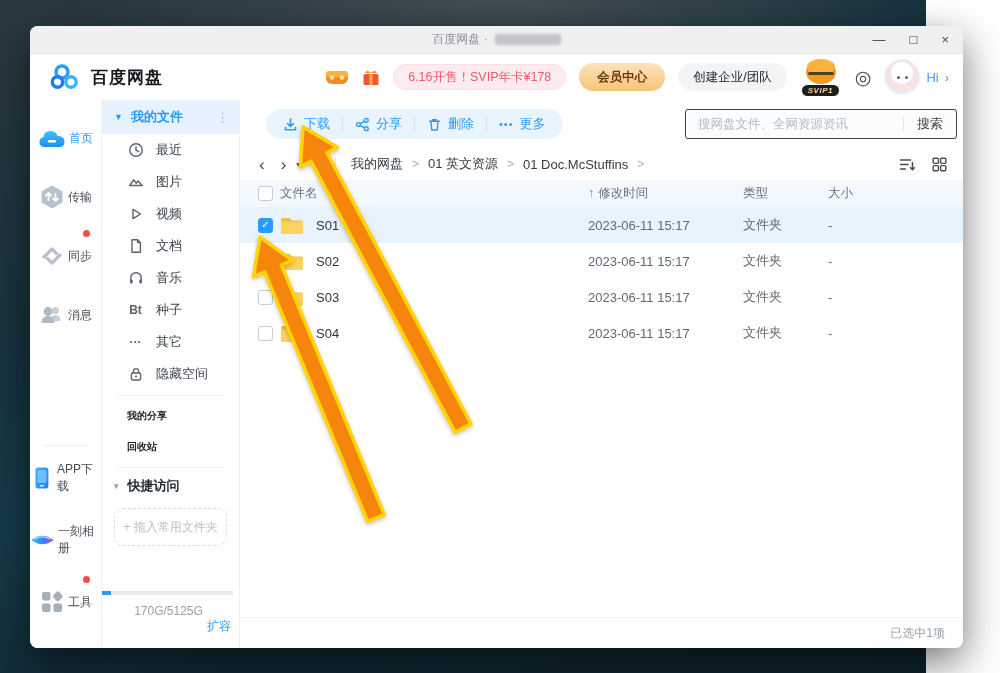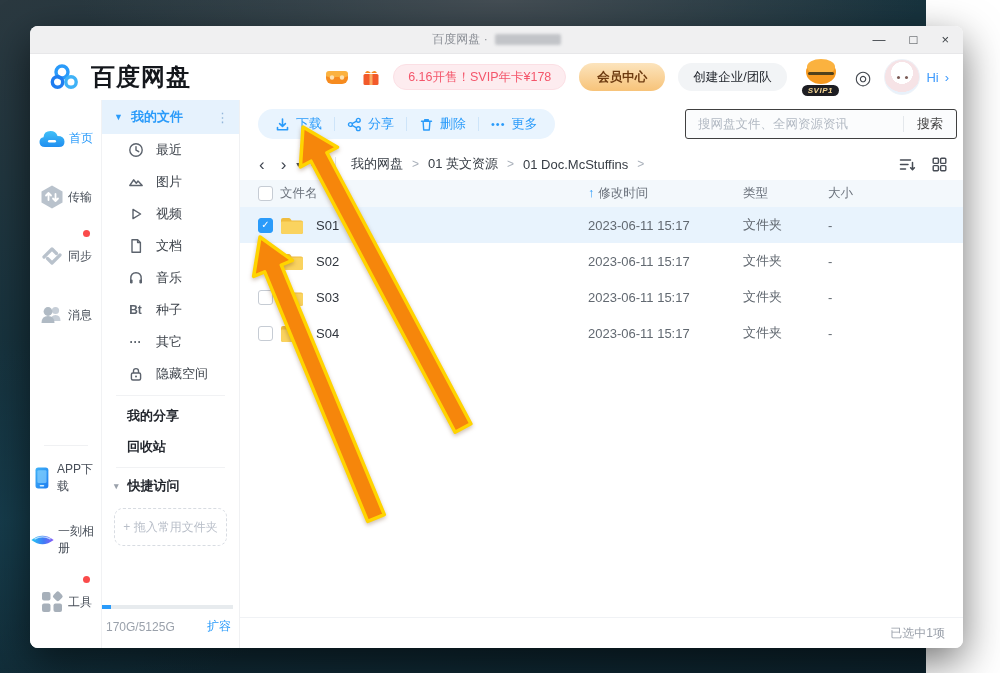--- a/index.html
+++ b/index.html
@@ -18,21 +18,21 @@
   
   .titlebar { flex:0 0 28px; background:#f0f0f1; display:flex; align-items:center; justify-content:center; position:relative; border-bottom:1px solid #e7e7e9; }
   .titlebar-title { font-size:12px; color:#8b8f96; display:flex; align-items:center; gap:7px; }
   .blur-name { width:66px; height:11px; background:#c2c4c8; border-radius:2px; filter:blur(1.6px); }
   .win-controls { position:absolute; right:14px; top:0; height:100%; display:flex; gap:24px; align-items:center; color:#3e4348; font-size:13px; }
   .win-controls span { cursor:pointer; line-height:1; }
 
   
   .appheader { flex:0 0 46px; display:flex; align-items:center; padding:0 14px 0 20px; background:#fff; }
   .brand { display:flex; align-items:center; gap:9px; }
-  .brand-name { font-size:24px; font-weight:bold; color:#14171c; letter-spacing:1px; }
+  .brand-name { font-size:17px; font-weight:bold; color:#14171c; letter-spacing:1px; }
   .head-right { margin-left:auto; display:flex; align-items:center; gap:13px; }
   .promo-pill { height:26px; border-radius:13px; background:#fdecef; border:1px solid #fbdfe4; color:#f4566b; font-size:12.5px; display:flex; align-items:center; padding:0 14px; cursor:pointer; white-space:nowrap; }
   .vip-pill { height:28px; border-radius:14px; background:linear-gradient(180deg,#fce4bd,#f7c379); color:#6e3b10; font-weight:bold; font-size:12.5px; display:flex; align-items:center; padding:0 18px; cursor:pointer; }
   .team-pill { height:28px; border-radius:14px; background:#f2f4f6; color:#23272e; font-size:12.5px; display:flex; align-items:center; padding:0 15px; cursor:pointer; }
   .svip-ava { position:relative; width:42px; height:38px; cursor:pointer; }
   .svip-badge { position:absolute; left:2px; bottom:0; background:#1d1d22; color:#f3d492; font-size:8px; font-style:italic; font-weight:bold; padding:1px 6px; border-radius:6px; letter-spacing:.5px; }
   .aperture { font-size:19px; color:#42474e; cursor:pointer; line-height:1; }
   .user-chip { display:flex; align-items:center; gap:6px; cursor:pointer; }
   .ava-circle { width:36px; height:36px; border-radius:50%; background:radial-gradient(circle at 50% 38%, #ffffff 0 40%, #f6e3e6 41% 70%, #e8f1fb 71%); border:1px solid #edf2f8; position:relative; }
   .ava-circle::after { content:""; position:absolute; left:12px; top:16px; width:3px; height:3px; border-radius:50%; background:#7a5a55; box-shadow:8px 0 0 #7a5a55; }
@@ -53,35 +53,35 @@
 
   
   .sidebar { flex:0 0 138px; border-right:1px solid #f0f1f3; display:flex; flex-direction:column; background:#fff; }
   .side-head { flex:0 0 34px; background:#e6f2fd; display:flex; align-items:center; padding:0 10px 0 12px; cursor:pointer; }
   .side-caret { font-size:9px; color:#2a9bfa; }
   .side-title { font-size:13px; font-weight:bold; color:#2a9bfa; margin-left:8px; }
   .side-menu { margin-left:auto; color:#94b7da; font-size:13px; cursor:pointer; }
   .side-item { flex:0 0 32px; display:flex; align-items:center; padding-left:25px; gap:12px; font-size:13px; color:#3d434b; cursor:pointer; }
   .s-ico { width:17px; display:flex; justify-content:center; color:#5c636d; font-weight:bold; font-size:12px; }
   .side-divider { height:1px; background:#f1f2f4; margin:5px 14px 4px; }
-  .side-link { flex:0 0 31px; display:flex; align-items:center; padding-left:25px; font-size:13px; font-weight:bold; color:#23272e; cursor:pointer; }
+  .side-link { flex:0 0 31px; display:flex; align-items:center; padding-left:25px; font-size:10px; font-weight:bold; color:#23272e; cursor:pointer; }
   .quick-head { flex:0 0 28px; display:flex; align-items:center; padding-left:12px; gap:9px; font-weight:bold; font-size:13px; color:#23272e; cursor:pointer; }
   .quick-caret { font-size:9px; color:#9aa1ab; }
   .drop-box { margin:8px 12px 0; height:38px; border:1px dashed #d8dce2; border-radius:9px; display:flex; align-items:center; justify-content:center; color:#b8bec8; font-size:12px; cursor:pointer; }
   .side-fill { flex:1; }
   .storage { padding:0 0 13px 0; }
   .bar { height:4px; background:#e7ebee; margin-right:6px; position:relative; }
   .bar-fill { position:absolute; left:0; top:0; bottom:0; width:7%; background:#2a9bfa; }
-  .storage-row { display:flex; align-items:center; padding:9px 8px 0 4px; font-size:12px; }
+  .storage-row { display:flex; align-items:center; padding:9px 8px 0 4px; font-size:12px;flex-direction:column; }
   .storage-used { color:#9aa1ab; }
   .storage-expand { margin-left:auto; color:#2a9bfa; cursor:pointer; }
 
   
   .main { flex:1; display:flex; flex-direction:column; background:#fff; min-width:0; }
-  .toolbar-row { flex:0 0 48px; display:flex; align-items:center; padding:0 6px 0 18px; }
+  .toolbar-row { flex:0 0 48px; display:flex; align-items:center; padding:0 6px 0 18px;margin-left:8px; }
   .action-pill { height:30px; background:#e9f4fe; border-radius:16px; display:flex; align-items:center; padding:0 5px; }
   .action { display:flex; align-items:center; gap:6px; color:#2a9bfa; font-size:13px; padding:0 12px; cursor:pointer; white-space:nowrap; }
   .action .dots { font-size:11px; letter-spacing:1px; }
   .action-sep { width:1px; height:14px; background:#cde4f9; }
   .search-box { margin-left:auto; width:272px; height:30px; display:flex; align-items:center; background:#fbfcfd; border:1px solid #404040; border-radius:3px; }
   .search-input { flex:1; border:none; outline:none; background:transparent; padding-left:12px; font-size:12.5px; color:#5a6068; font-family:"Liberation Sans",sans-serif; }
   .search-input::placeholder { color:#b2b9c3; }
   .search-sep { width:1px; height:16px; background:#e4e8ec; }
   .search-btn { padding:0 13px; font-size:13px; color:#404040; cursor:pointer; white-space:nowrap; }
 

